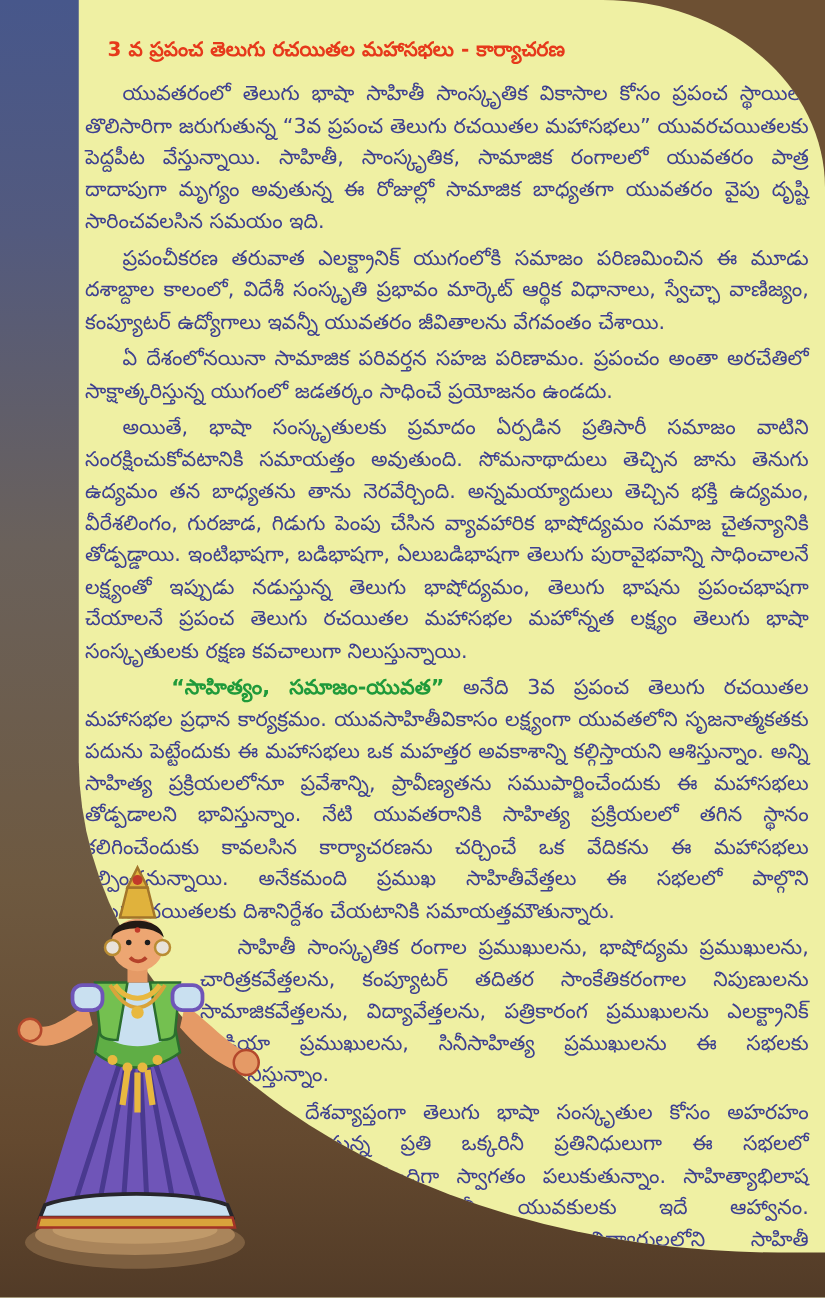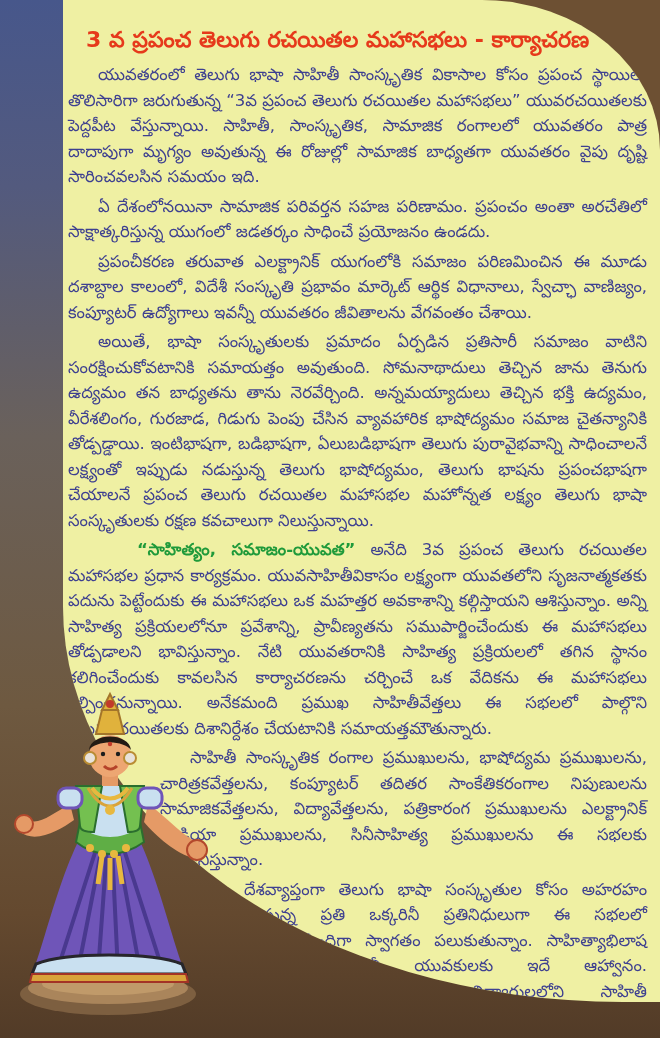--- a/index.html
+++ b/index.html
@@ -32,21 +32,21 @@
     border-top-right-radius: 178px 150px;
     border-bottom-left-radius: 560px 395px;
     z-index: 2;
     box-sizing: border-box;
     padding: 0 13px 0 5px;
     overflow: hidden;
   }
 
   .doc-title {
     margin: 28px 0 10px 18px;
-    font-size: 22px;
+    font-size: 16px;
     font-weight: bold;
     color: #e6391b;
     line-height: 24px;
   }
 
   .para {
     margin: 0 0 4px 0;
     font-size: 16.5px;
     line-height: 25.5px;
     color: #3e4090;
@@ -75,22 +75,22 @@
 <body>
 
 <div class="page">
 
   <div class="corner-wedge"></div>
 
   <div class="panel">
     <h1 class="doc-title">3 వ ప్రపంచ తెలుగు రచయితల మహాసభలు -  కార్యాచరణ</h1>
 
     <p class="para">యువతరంలో తెలుగు భాషా సాహితీ సాంస్కృతిక వికాసాల కోసం ప్రపంచ స్థాయిలో తొలిసారిగా జరుగుతున్న “3వ ప్రపంచ తెలుగు రచయితల మహాసభలు” యువరచయితలకు పెద్దపీట వేస్తున్నాయి. సాహితీ, సాంస్కృతిక, సామాజిక రంగాలలో యువతరం పాత్ర దాదాపుగా మృగ్యం అవుతున్న ఈ రోజుల్లో సామాజిక బాధ్యతగా యువతరం వైపు దృష్టి సారించవలసిన సమయం ఇది.</p>
+    <p class="para">ప్రపంచీకరణ తరువాత ఎలక్ట్రానిక్ యుగంలోకి సమాజం పరిణమించిన ఈ మూడు దశాబ్దాల కాలంలో, విదేశీ సంస్కృతి ప్రభావం మార్కెట్ ఆర్థిక విధానాలు, స్వేచ్ఛా వాణిజ్యం, కంప్యూటర్ ఉద్యోగాలు ఇవన్నీ యువతరం జీవితాలను వేగవంతం చేశాయి.</p>
     <p class="para">ఏ దేశంలోనయినా సామాజిక పరివర్తన సహజ పరిణామం. ప్రపంచం అంతా అరచేతిలో సాక్షాత్కరిస్తున్న యుగంలో జడతర్కం సాధించే ప్రయోజనం ఉండదు.</p>
-    <p class="para">ప్రపంచీకరణ తరువాత ఎలక్ట్రానిక్ యుగంలోకి సమాజం పరిణమించిన ఈ మూడు దశాబ్దాల కాలంలో, విదేశీ సంస్కృతి ప్రభావం మార్కెట్ ఆర్థిక విధానాలు, స్వేచ్ఛా వాణిజ్యం, కంప్యూటర్ ఉద్యోగాలు ఇవన్నీ యువతరం జీవితాలను వేగవంతం చేశాయి.</p>
     <p class="para">అయితే, భాషా సంస్కృతులకు ప్రమాదం ఏర్పడిన ప్రతిసారీ సమాజం వాటిని సంరక్షించుకోవటానికి సమాయత్తం అవుతుంది. సోమనాథాదులు తెచ్చిన జాను తెనుగు ఉద్యమం తన బాధ్యతను తాను నెరవేర్చింది. అన్నమయ్యాదులు తెచ్చిన భక్తి ఉద్యమం, వీరేశలింగం, గురజాడ, గిడుగు పెంపు చేసిన వ్యావహారిక భాషోద్యమం సమాజ చైతన్యానికి తోడ్పడ్డాయి. ఇంటిభాషగా, బడిభాషగా, ఏలుబడిభాషగా తెలుగు పురావైభవాన్ని సాధించాలనే లక్ష్యంతో ఇప్పుడు నడుస్తున్న తెలుగు భాషోద్యమం, తెలుగు భాషను ప్రపంచభాషగా చేయాలనే ప్రపంచ తెలుగు రచయితల మహాసభల మహోన్నత లక్ష్యం తెలుగు భాషా సంస్కృతులకు రక్షణ కవచాలుగా నిలుస్తున్నాయి.</p>
 
     <p class="para"><span class="lead">“సాహిత్యం, సమాజం-యువత”</span><span> అనేది 3వ ప్రపంచ తెలుగు రచయితల మహాసభల ప్రధాన కార్యక్రమం. యువసాహితీవికాసం లక్ష్యంగా యువతలోని సృజనాత్మకతకు పదును పెట్టేందుకు ఈ మహాసభలు ఒక మహత్తర అవకాశాన్ని కల్గిస్తాయని ఆశిస్తున్నాం. అన్ని సాహిత్య ప్రక్రియలలోనూ ప్రవేశాన్ని, ప్రావీణ్యతను సముపార్జించేందుకు ఈ మహాసభలు తోడ్పడాలని భావిస్తున్నాం. నేటి యువతరానికి సాహిత్య ప్రక్రియలలో తగిన స్థానం కలిగించేందుకు కావలసిన కార్యాచరణను చర్చించే ఒక వేదికను ఈ మహాసభలు కల్పించనున్నాయి. అనేకమంది ప్రముఖ సాహితీవేత్తలు ఈ సభలలో పాల్గొని యువరచయితలకు దిశానిర్దేశం చేయటానికి సమాయత్తమౌతున్నారు.</span></p>
 
     <div class="wrap-spacer ws1"></div>
     <div class="wrap-spacer ws2"></div>
     <div class="wrap-spacer ws3"></div>
     <div class="wrap-spacer ws4"></div>
     <div class="wrap-spacer ws5"></div>
     <div class="wrap-spacer ws6"></div>

